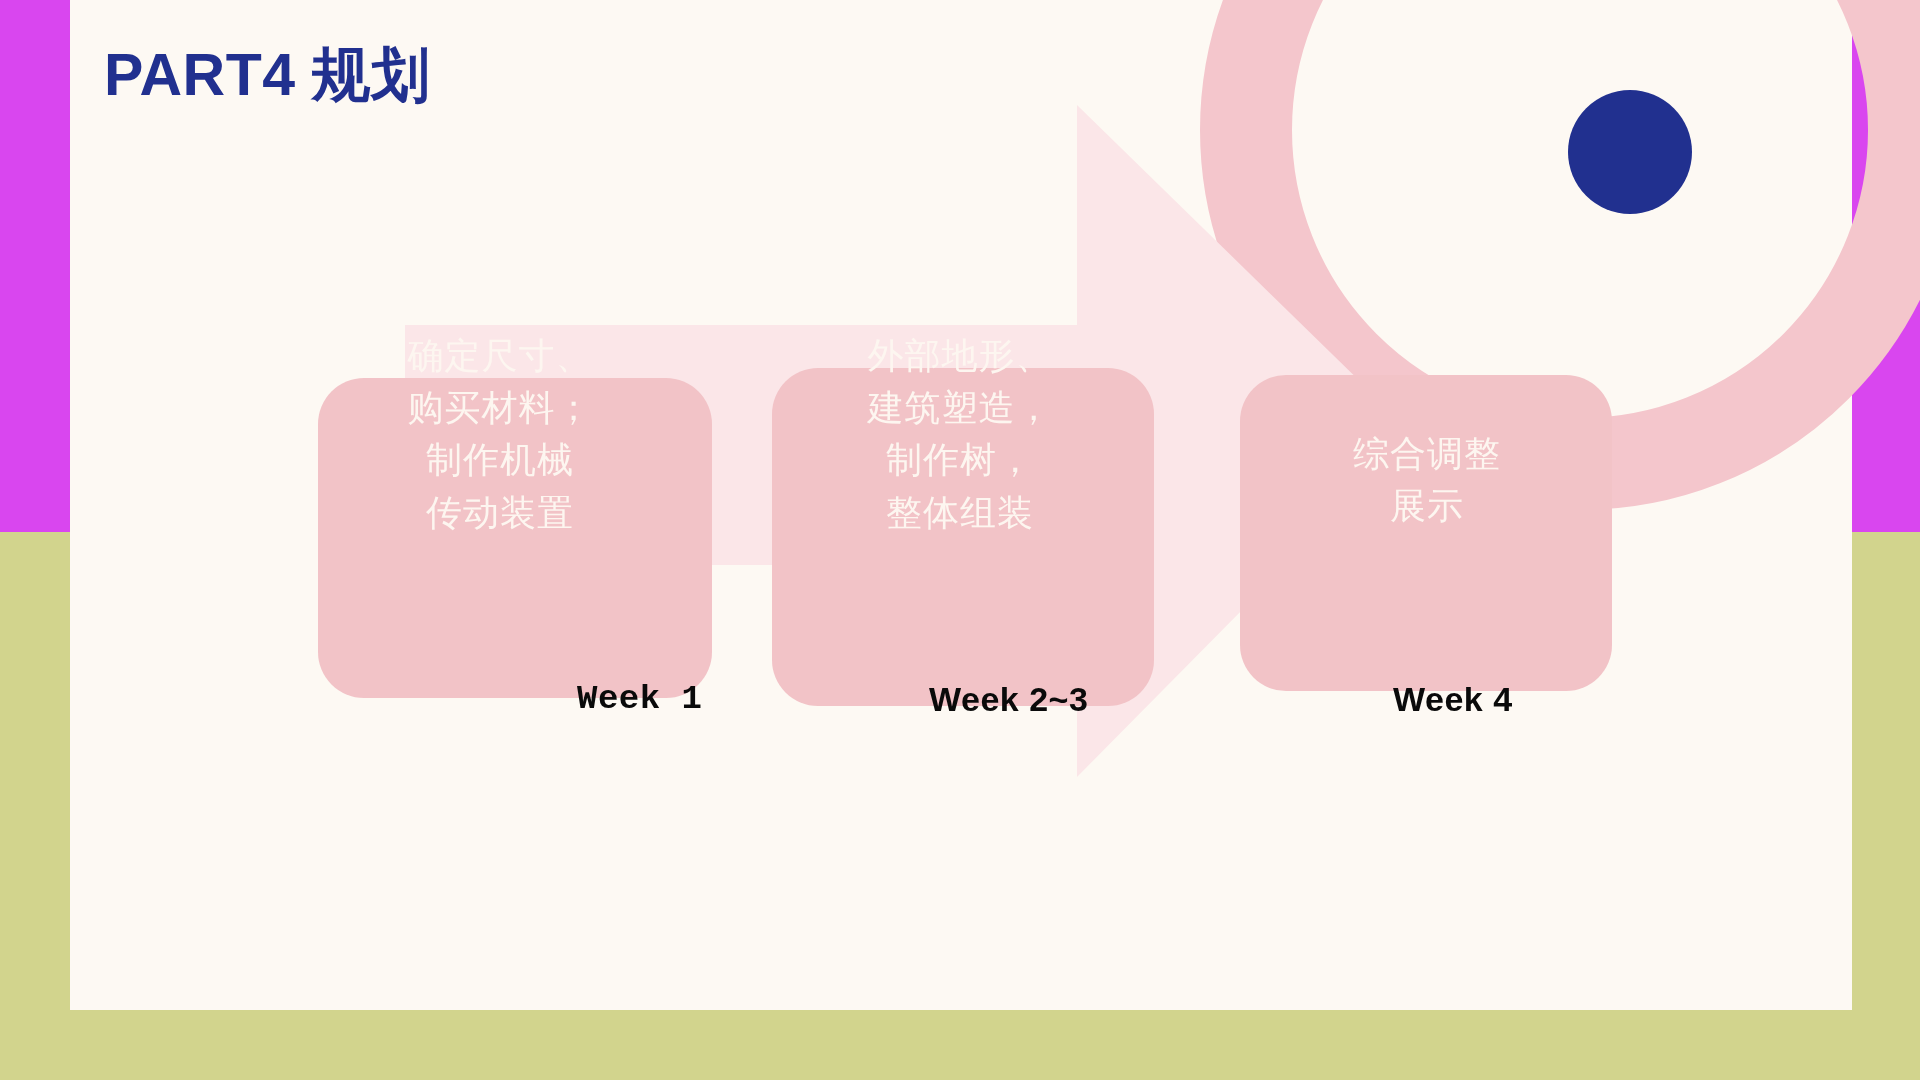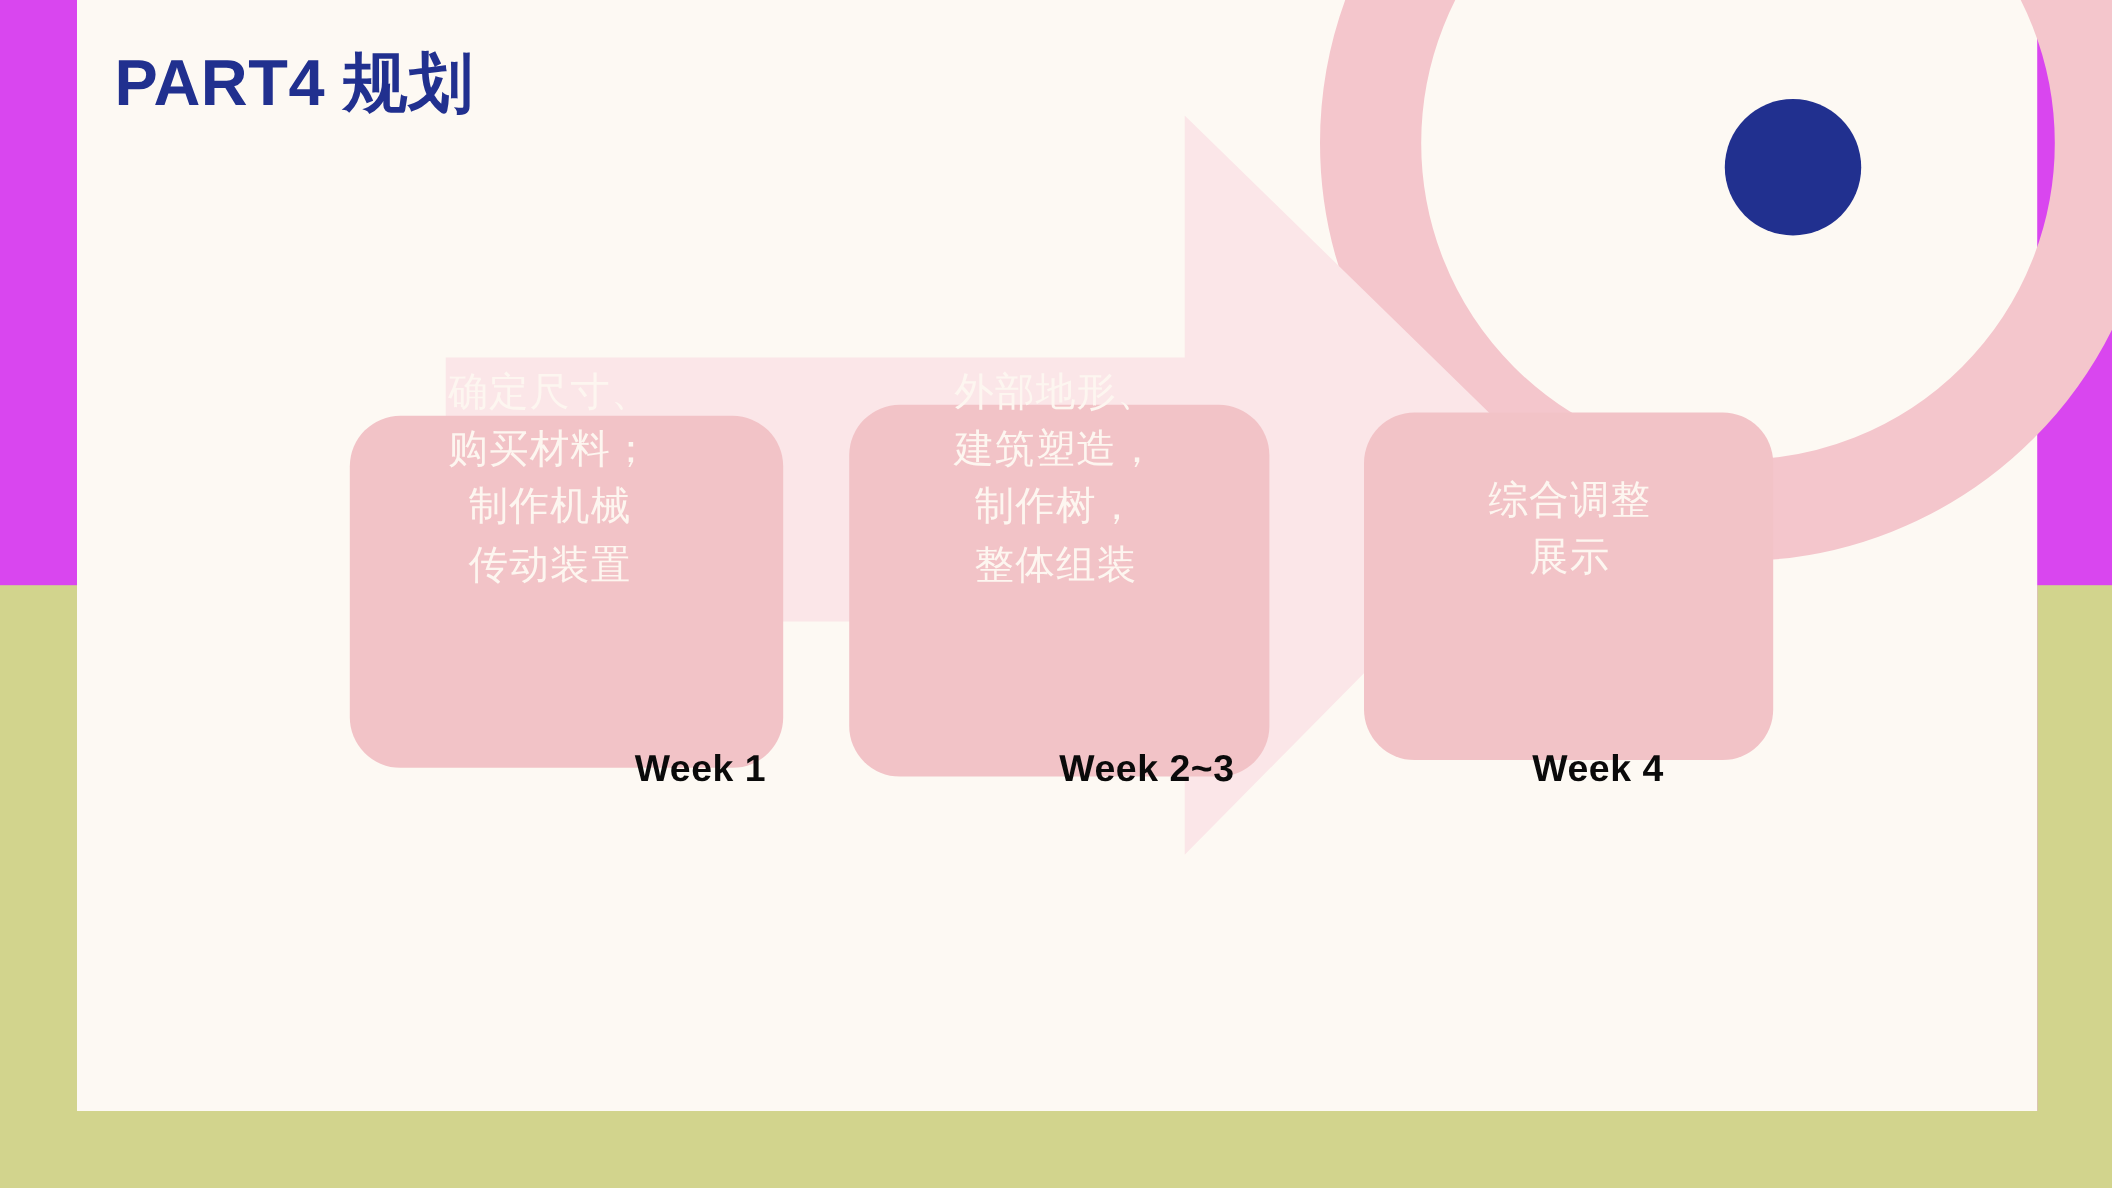--- a/index.html
+++ b/index.html
@@ -138,22 +138,22 @@
 
   
   .week-label {
     position: absolute;
     color: #0A0A0A;
     font-size: 34px;
     font-weight: bold;
     letter-spacing: 0.5px;
     white-space: nowrap;
   }
-  .week-1 { left: 577px;  top: 680px; }
-  .week-2 { left: 963px;  top: 680px; }
+  .week-1 { left: 577px;  top: 680px; font-family: Liberation Mono, monospace; }
+  .week-2 { left: 929px;  top: 680px; }
   .week-3 { left: 1393px; top: 680px; }
 </style>
 </head>
 <body>
 
 <div id="slide">
 
   <div class="bg-layer">
     <div class="olive-band olive-left"></div>
     <div class="olive-band olive-right"></div>

